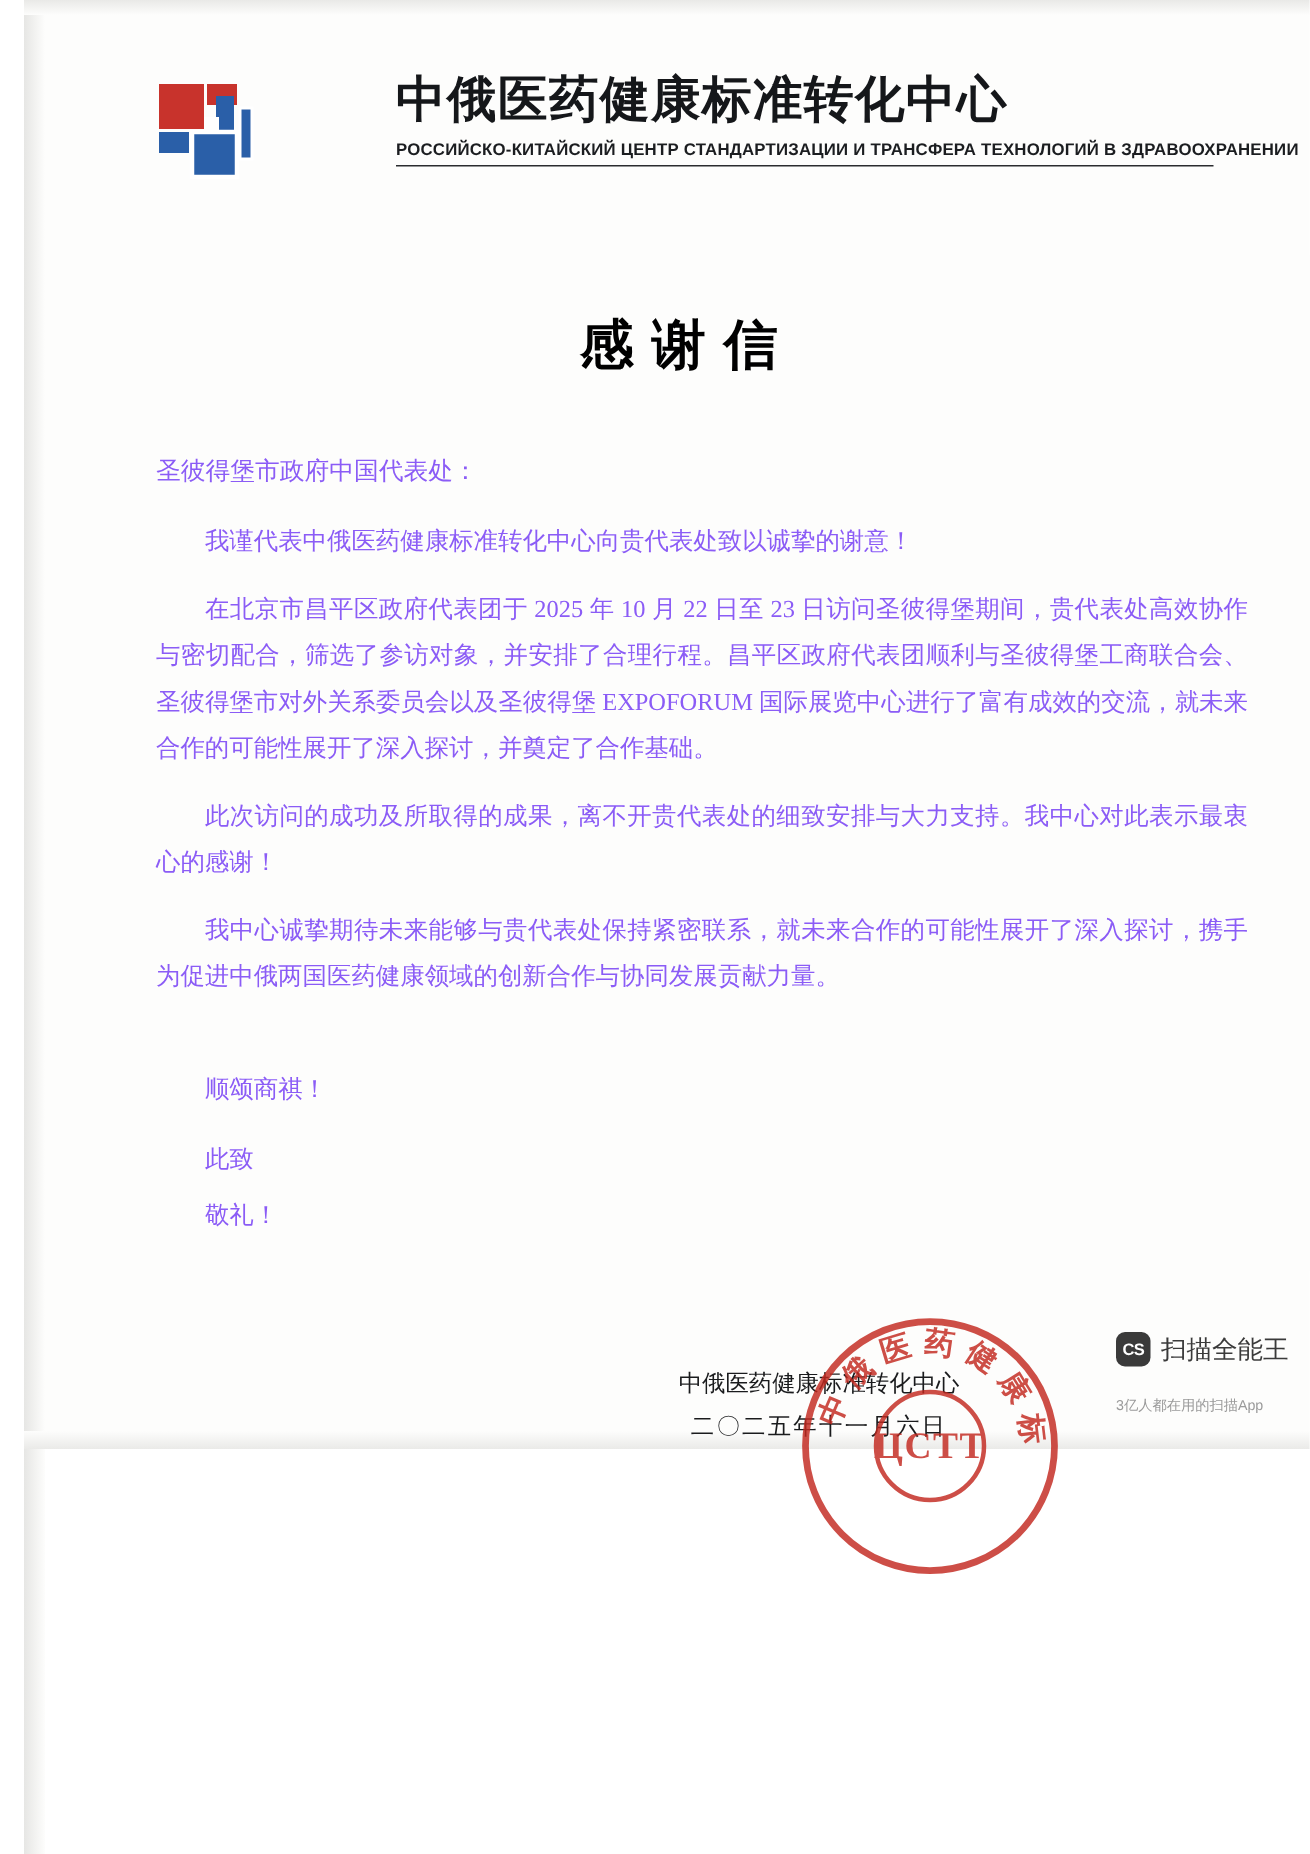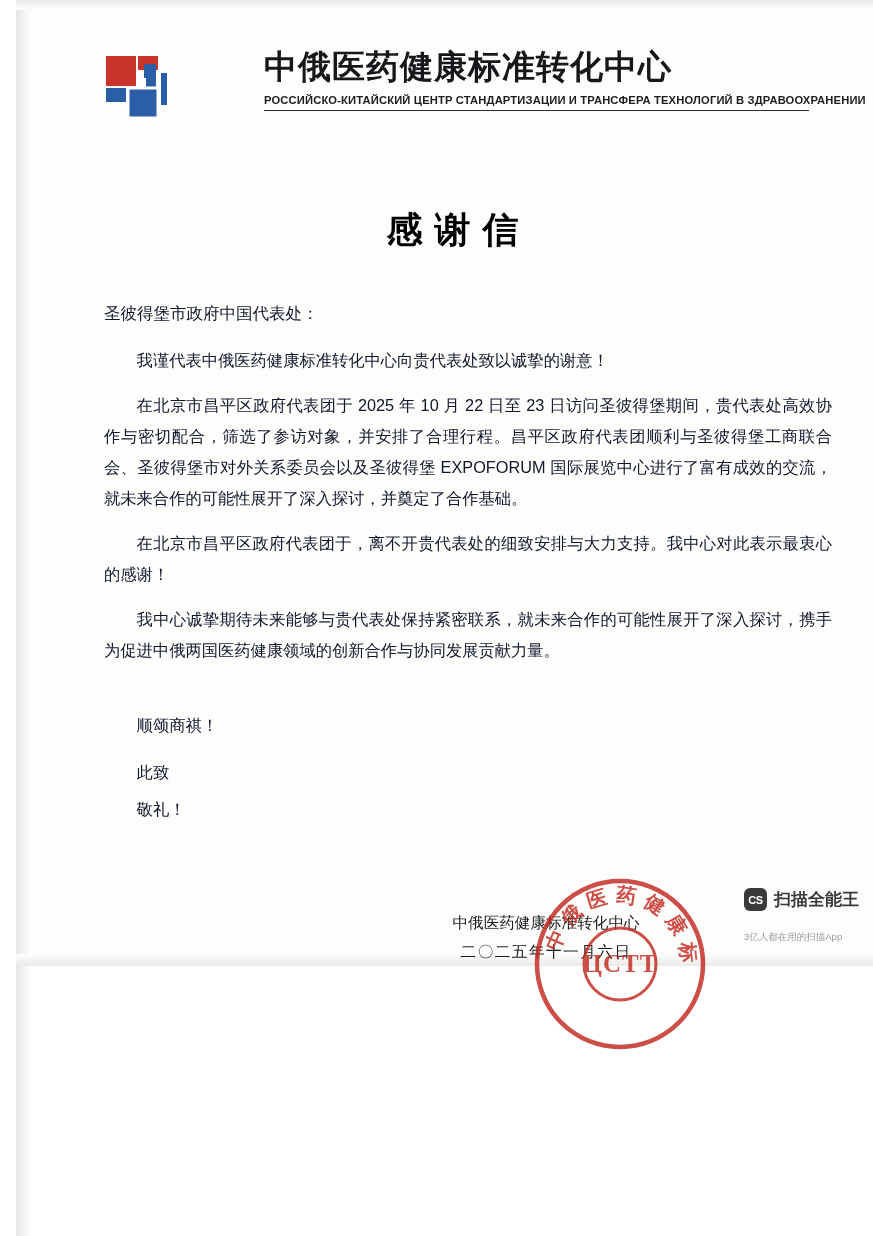--- a/index.html
+++ b/index.html
@@ -108,24 +108,24 @@
     color: #000000;
     text-indent: 12px;
   }
 
   
   .body-block {
     position: absolute;
     left: 88px;
     top: 298px;
     width: 728px;
-    font-family: Liberation Sans, sans-serif;
+    font-family: Liberation Serif, serif;
     font-size: 16.3px;
     line-height: 31px;
-    color: #0f172a;
+    color: #8b5cf6;
   }
   .salutation {
     margin: 0 0 16px 0;
     font-size: 16.5px;
   }
   .para {
     margin: 0 0 14px 0;
     text-indent: 2em;
     text-align: justify;
   }
@@ -189,21 +189,21 @@
     font-size: 11px;
     font-weight: bold;
     display: flex;
     align-items: center;
     justify-content: center;
     font-family: "Liberation Sans", sans-serif;
     letter-spacing: -0.5px;
   }
   .cs-name {
     font-size: 17px;
-    font-weight: bold;
+    font-weight: normal;
     color: #3a3a3a;
     font-family: "Liberation Sans", sans-serif;
   }
   .cs-sub {
     margin-top: 20px;
     font-size: 9.5px;
     color: #9a9a9a;
     font-family: "Liberation Sans", sans-serif;
   }
 </style>
@@ -238,21 +238,21 @@
       <div class="org-ru">РОССИЙСКО-КИТАЙСКИЙ ЦЕНТР СТАНДАРТИЗАЦИИ И ТРАНСФЕРА ТЕХНОЛОГИЙ В ЗДРАВООХРАНЕНИИ</div>
     </div>
   </div>
 
   <div class="doc-title">感谢信</div>
 
   <div class="body-block">
     <p class="salutation">圣彼得堡市政府中国代表处：</p>
     <p class="para">我谨代表中俄医药健康标准转化中心向贵代表处致以诚挚的谢意！</p>
     <p class="para">在北京市昌平区政府代表团于 2025 年 10 月 22 日至 23 日访问圣彼得堡期间，贵代表处高效协作与密切配合，筛选了参访对象，并安排了合理行程。昌平区政府代表团顺利与圣彼得堡工商联合会、圣彼得堡市对外关系委员会以及圣彼得堡 EXPOFORUM 国际展览中心进行了富有成效的交流，就未来合作的可能性展开了深入探讨，并奠定了合作基础。</p>
-    <p class="para">在北京市昌平区政府代表团于，离不开贵代表处的细致安排与大力支持。我中心对此表示最衷心的感谢！</p>
+    <p class="para">此次访问的成功及所取得的成果，离不开贵代表处的细致安排与大力支持。我中心对此表示最衷心的感谢！</p>
     <p class="para">我中心诚挚期待未来能够与贵代表处保持紧密联系，就未来合作的可能性展开了深入探讨，携手为促进中俄两国医药健康领域的创新合作与协同发展贡献力量。</p>
 
     <p class="closing-1">顺颂商祺！</p>
     <p class="closing-2">此致</p>
     <p class="closing-3">敬礼！</p>
   </div>
 
   <div class="signature">
     <div>中俄医药健康标准转化中心</div>
     <div class="sig-date">二〇二五年十一月六日</div>

